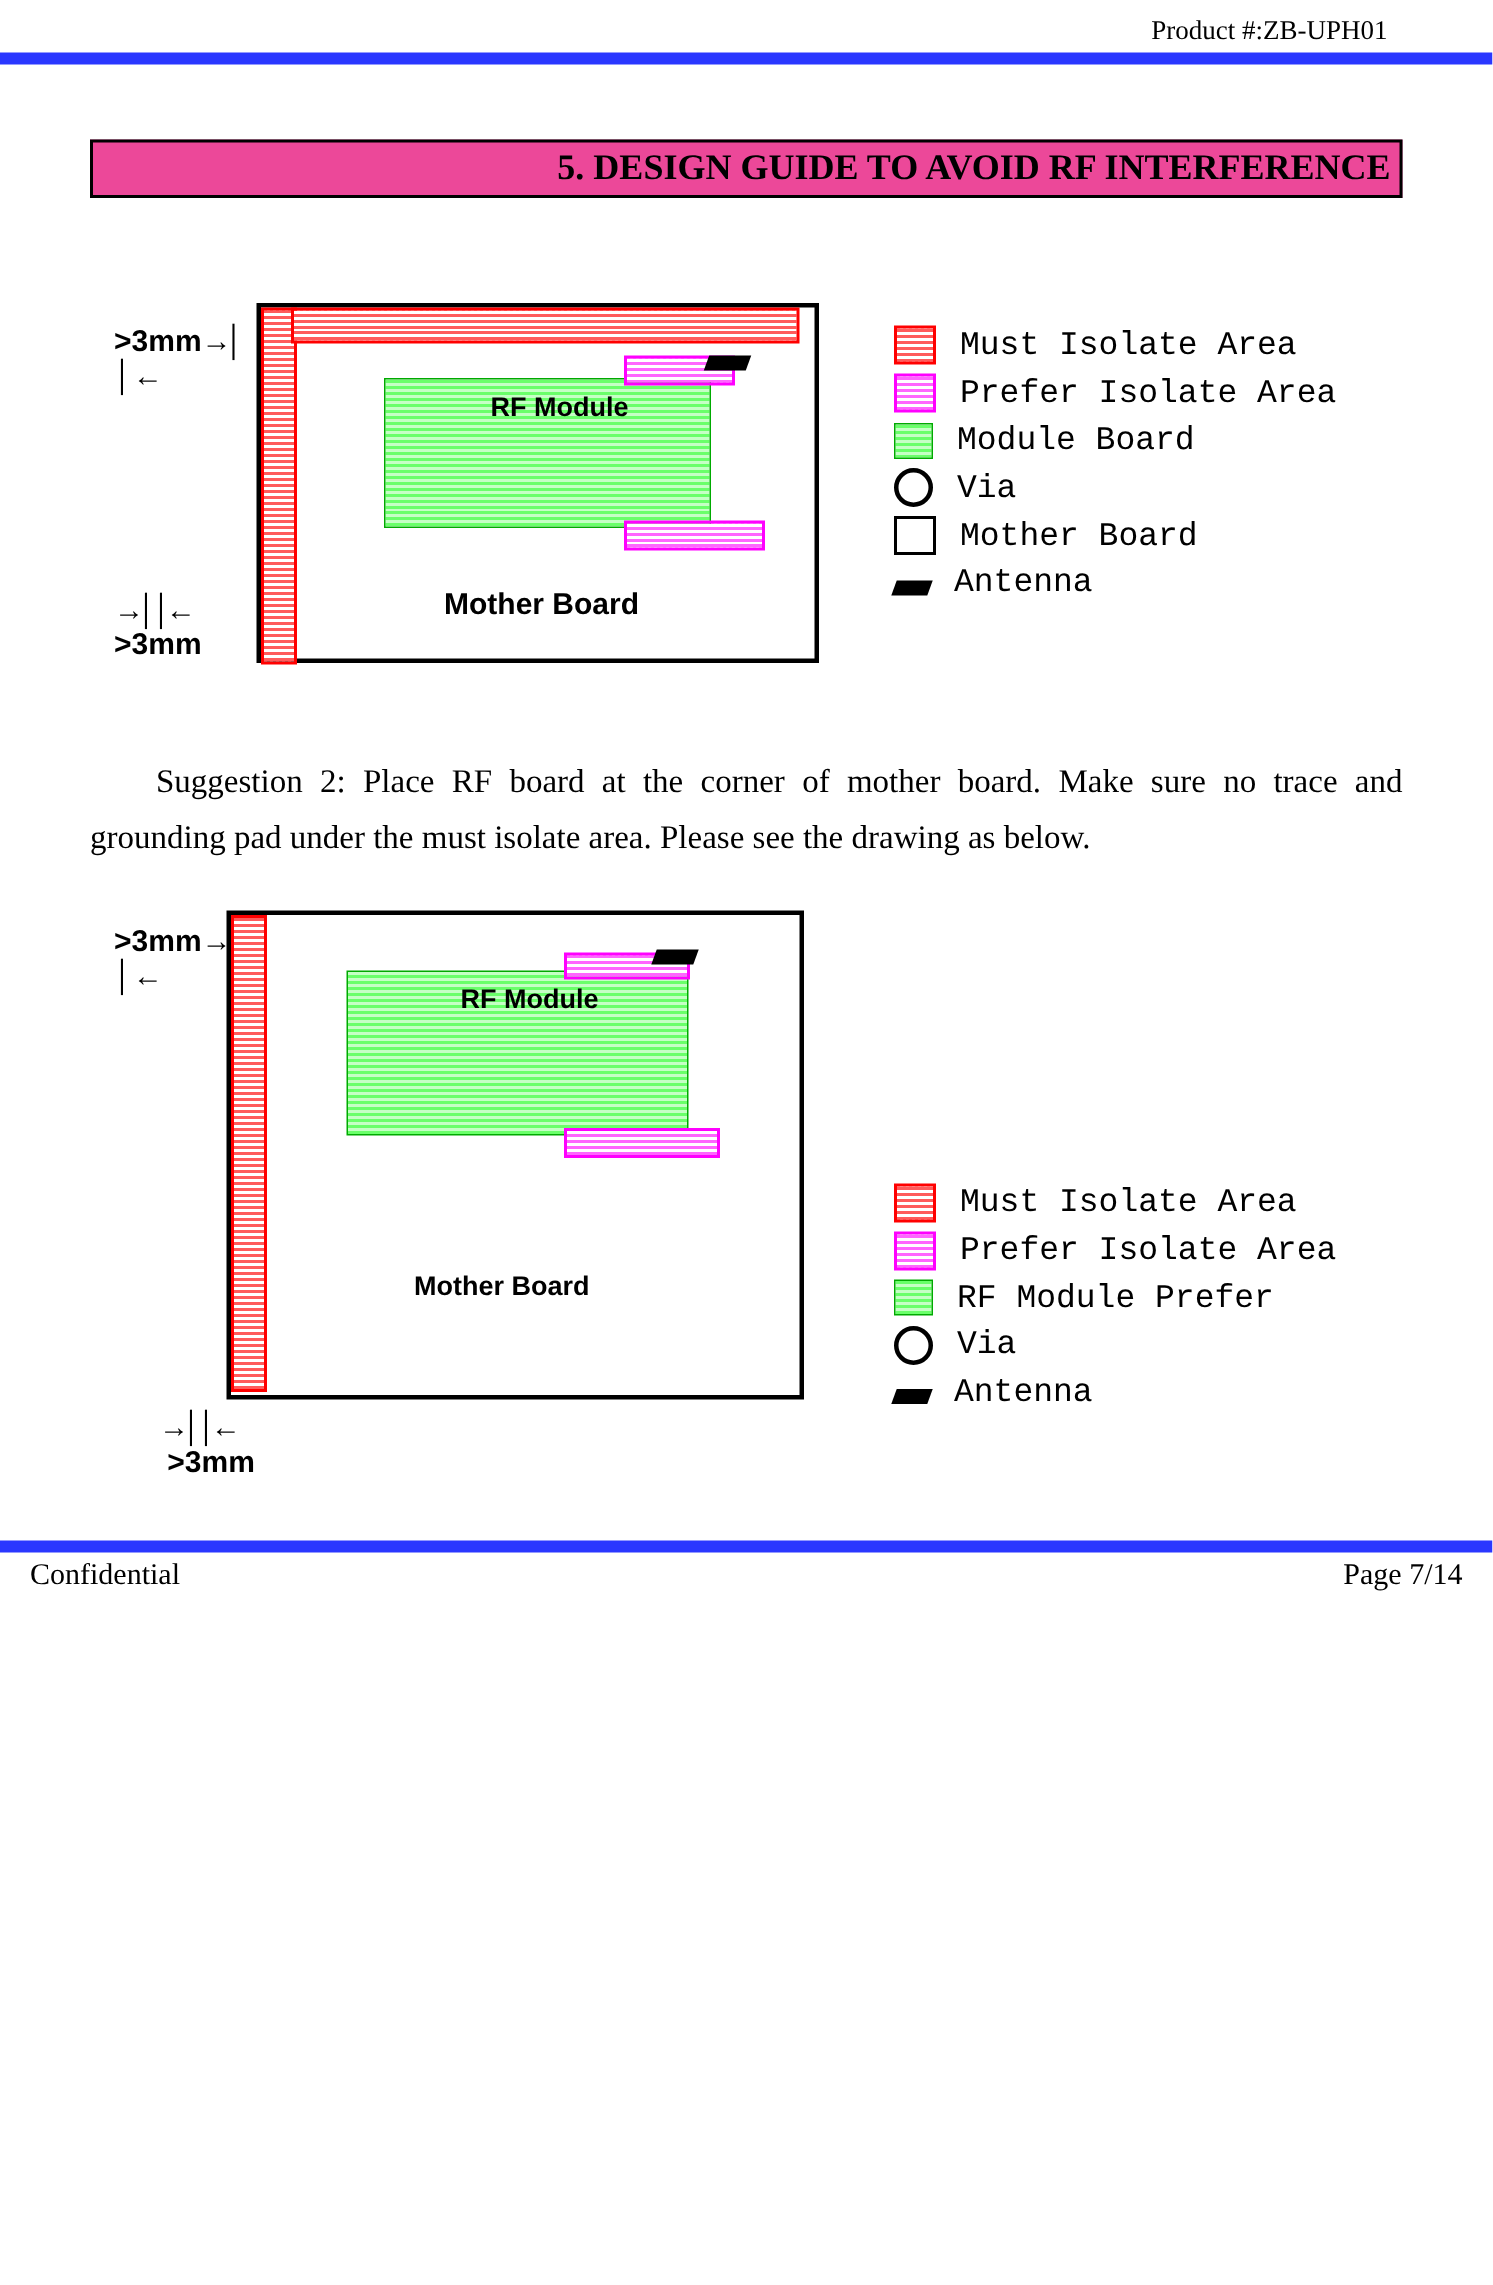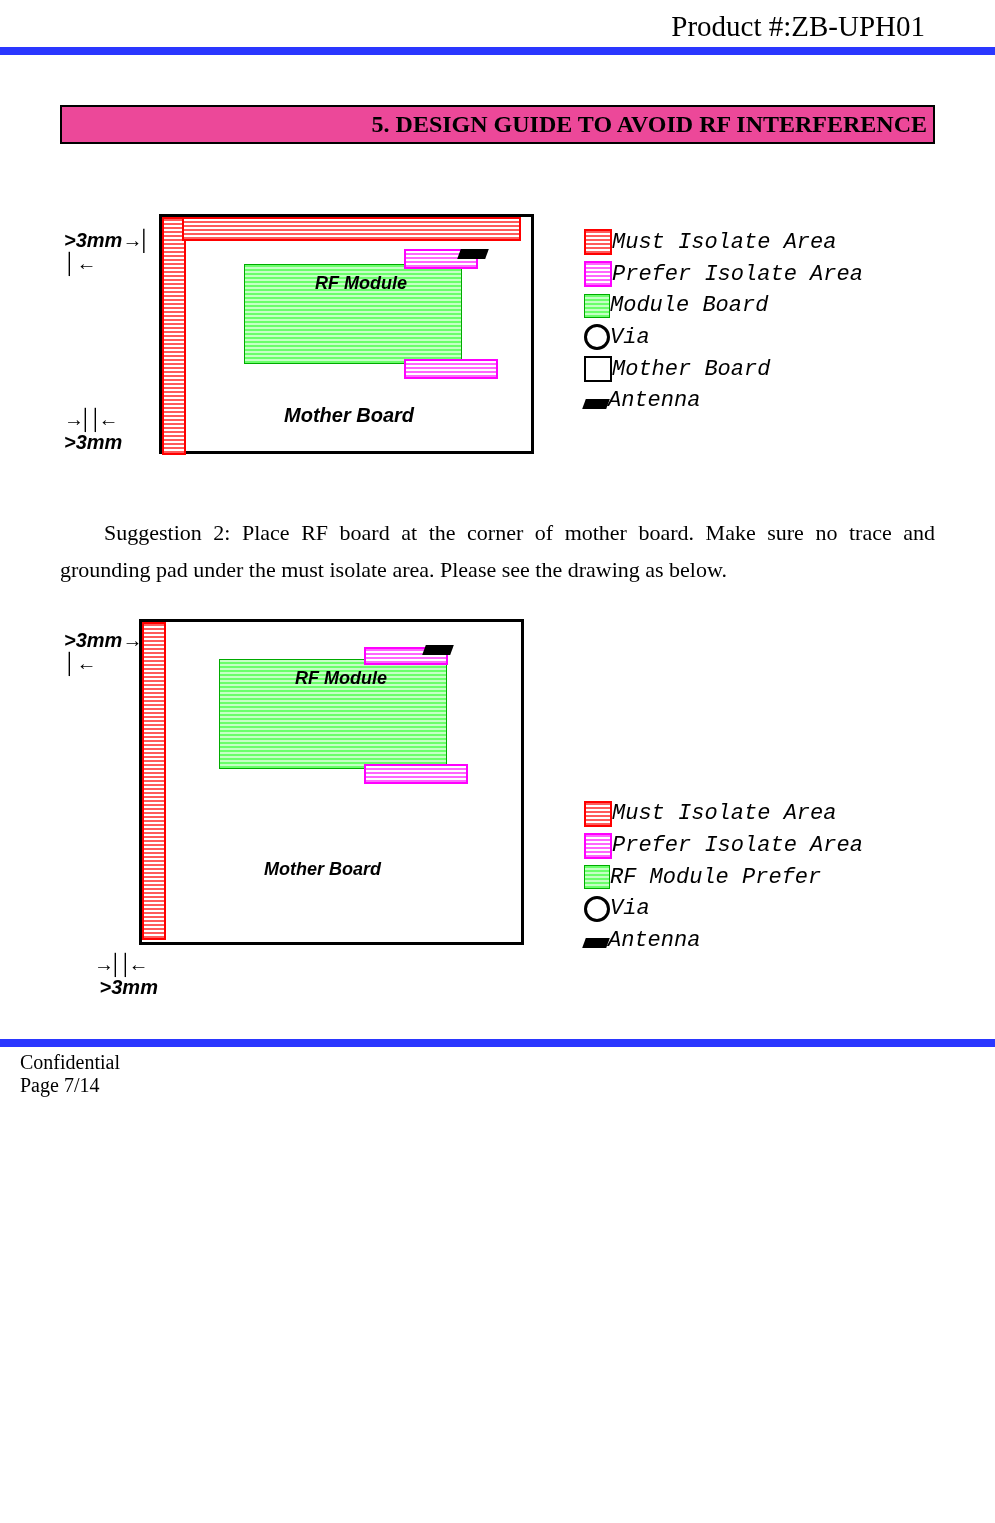--- a/index.html
+++ b/index.html
@@ -8,21 +8,21 @@
     padding: 0;
     width: 995px;
     color: #000;
     background: #fff;
   }
   .page {
     padding: 10px 60px 0 60px;
   }
   .product-header {
     text-align: right;
-    font-size: 29px;
+    font-size: 18px;
     padding-right: 10px;
     margin-bottom: 4px;
   }
   .blue-rule {
     height: 8px;
     background: #2a37ff;
     margin: 0 0 40px 0;
   }
   .section-title {
     background: #ec4899;
@@ -38,22 +38,21 @@
     line-height: 1.7;
     text-align: justify;
     margin-bottom: 30px;
   }
   .indent {
     text-indent: 2em;
   }
   .figure-block {
     display: flex;
     align-items: center;
-    margin: 10px 0 40px 4px;
-    font-style: italic;
+    margin: 10px 0 40px 16px;
   }
   .diagram {
     position: relative;
     width: 470px;
     height: 300px;
     flex-shrink: 0;
   }
   .marker {
     position: absolute;
     left: 0;
@@ -109,21 +108,21 @@
   }
   .legend {
     margin-left: 50px;
     font-family: "Courier New", monospace;
     font-size: 22px;
   }
   .legend-row {
     display:flex;
     align-items:center;
     margin-bottom: 6px;
-    gap: 0;
+    gap: 16px;
   }
   .sw {
     width: 24px;
     height: 22px;
     flex-shrink:0;
   }
   .sw-red {
     background: repeating-linear-gradient(0deg,#ff5b5b 0 2px,#fff 2px 4px),
                 repeating-linear-gradient(90deg,#ff5b5b 0 2px,transparent 2px 4px);
     border: 2px solid #ff0000;
@@ -157,21 +156,20 @@
   .footer-rule {
     height: 8px;
     background:#2a37ff;
     margin-top: 30px;
   }
   .footer {
     display:flex;
     justify-content: space-between;
     font-size: 20px;
     padding: 4px 20px 20px 20px;
-    flex-direction: column;
   }
 </style>
 </head>
 <body>
 
 <div class="page">
   <div class="product-header">Product #:ZB-UPH01</div>
 </div>
 <div class="blue-rule"></div>
 

